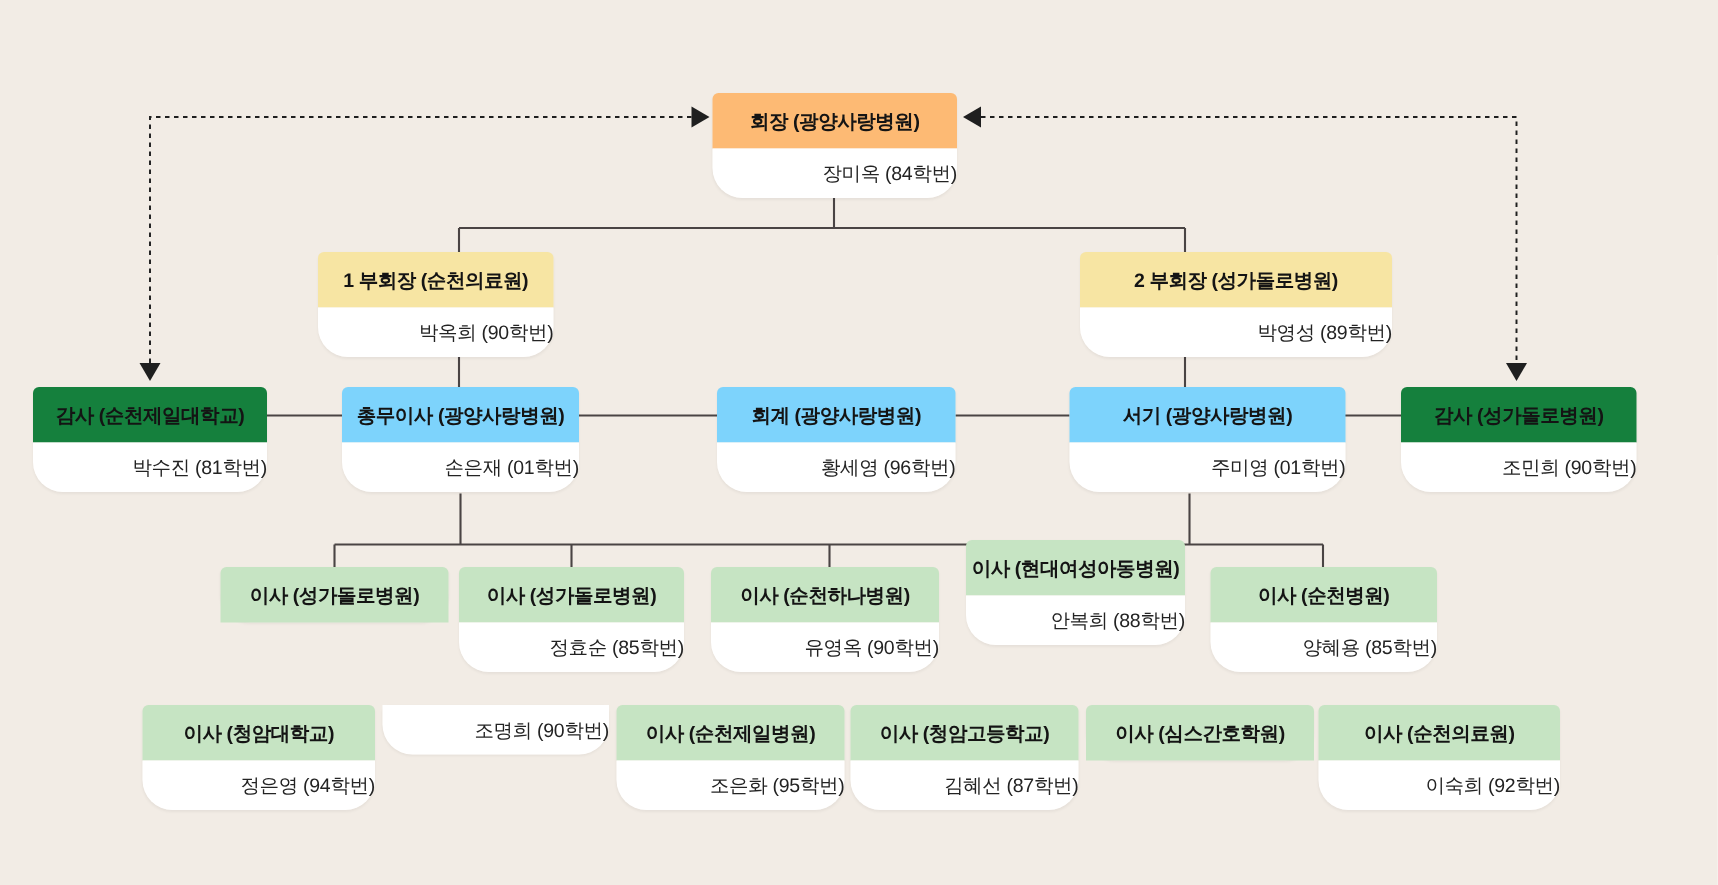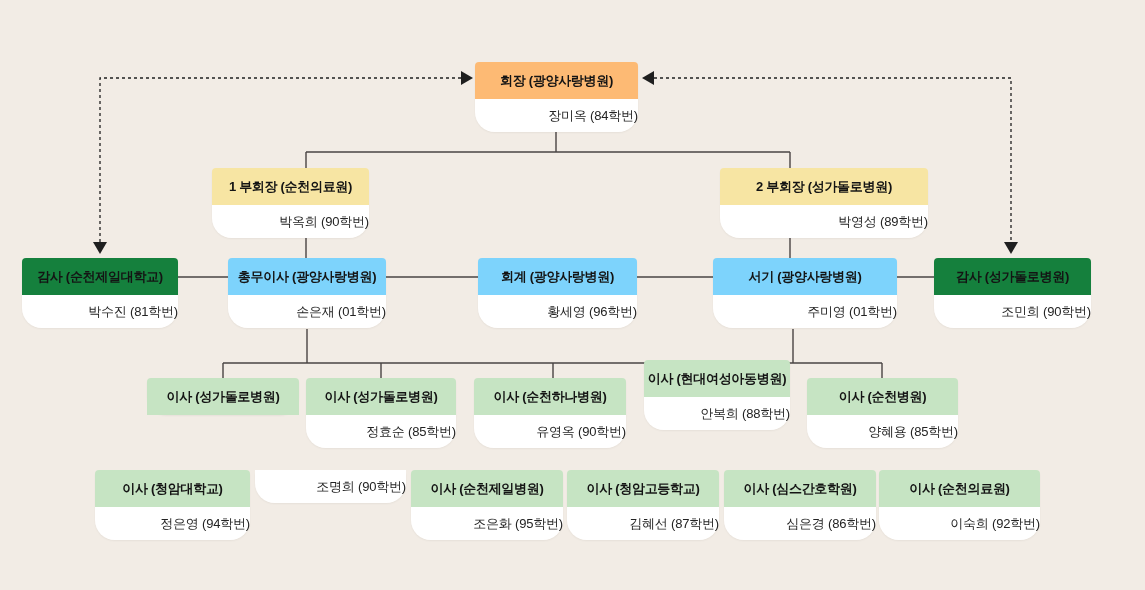--- a/index.html
+++ b/index.html
@@ -115,20 +115,19 @@
   <div class="node green" style="left:411px;top:470px;width:152px">
     <div class="hd">이사 (순천제일병원)</div>
     <div class="bd">조은화 (95학번)</div>
   </div>
   <div class="node green" style="left:567px;top:470px;width:152px">
     <div class="hd">이사 (청암고등학교)</div>
     <div class="bd">김혜선 (87학번)</div>
   </div>
   <div class="node green" style="left:724px;top:470px;width:152px">
     <div class="hd">이사 (심스간호학원)</div>
-    <div class="bd">심은경 (86학번)</div>
   </div>
   <div class="node green" style="left:879px;top:470px;width:161px">
     <div class="hd">이사 (순천의료원)</div>
     <div class="bd">이숙희 (92학번)</div>
   </div>
 
 </div>
 
 </body></html>

